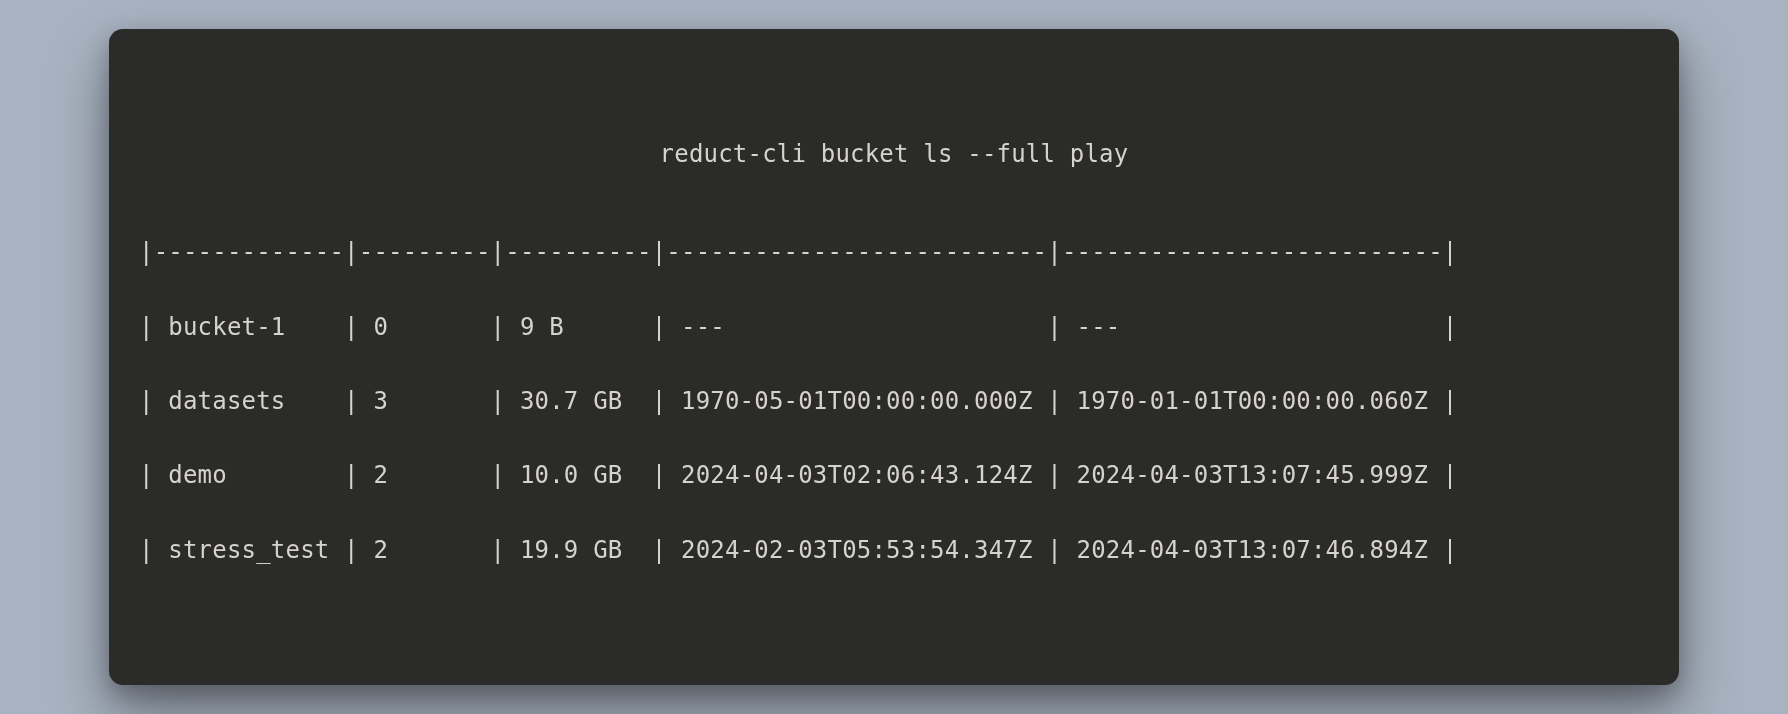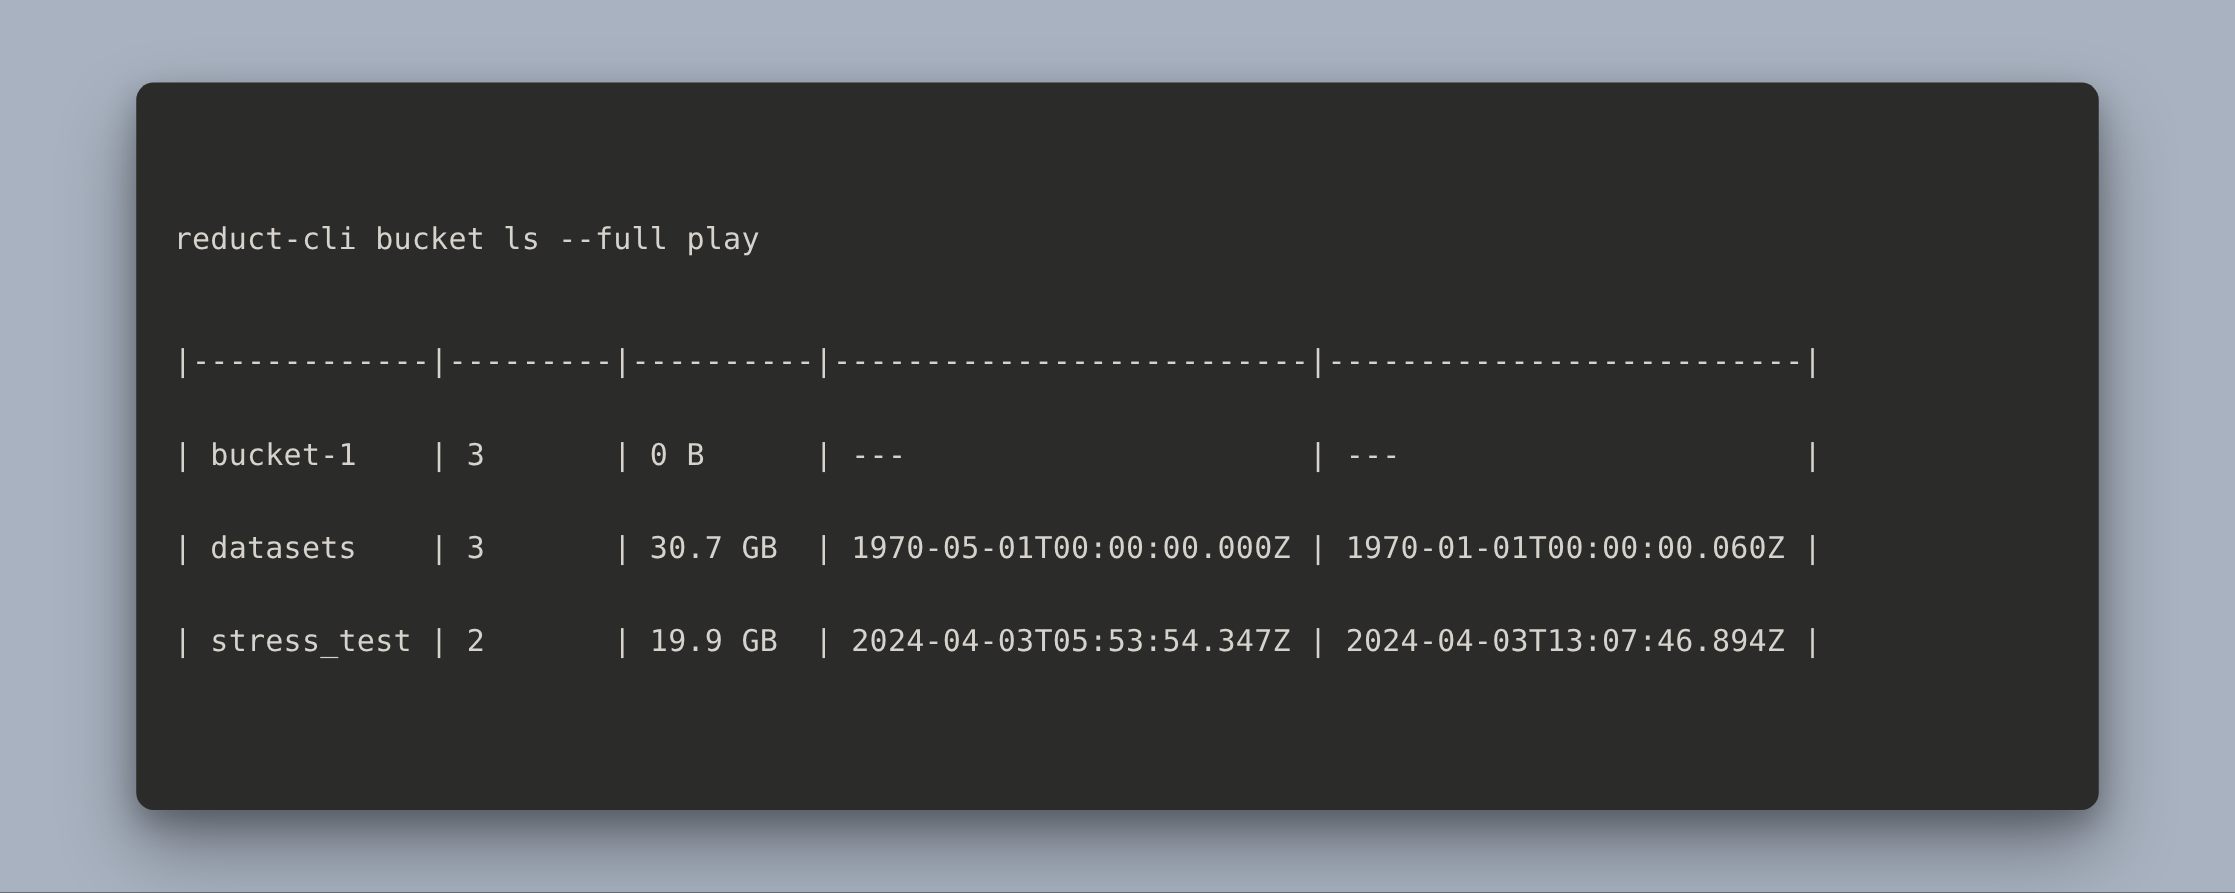--- a/index.html
+++ b/index.html
@@ -33,31 +33,33 @@
     .terminal-body {
       padding: 18px 30px 42px 30px;
       color: #d6d2cc;
       font-size: 24px;
       line-height: 1.55;
       white-space: pre;
       letter-spacing: 0.2px;
     }
     .cmd-line {
       margin-bottom: 24px;
+      text-align: center;
     }
   </style>
 </head>
 <body>
 
 <div class="terminal-window">
   <div class="titlebar">
     
     
     
   </div>
   <div class="terminal-body">
 <div class="cmd-line">reduct-cli bucket ls --full play</div>
 <div>|-------------|---------|----------|--------------------------|--------------------------|</div>
-<div>| bucket-1    | 3       | 0 B      | ---                      | ---                      |</div>
+<div>| bucket-1    | 0       | 9 B      | ---                      | ---                      |</div>
 <div>| datasets    | 3       | 30.7 GB  | 1970-05-01T00:00:00.000Z | 1970-01-01T00:00:00.060Z |</div>
-<div>| stress_test | 2       | 19.9 GB  | 2024-04-03T05:53:54.347Z | 2024-04-03T13:07:46.894Z |</div>
+<div>| demo        | 2       | 10.0 GB  | 2024-04-03T02:06:43.124Z | 2024-04-03T13:07:45.999Z |</div>
+<div>| stress_test | 2       | 19.9 GB  | 2024-02-03T05:53:54.347Z | 2024-04-03T13:07:46.894Z |</div>
   </div>
 </div>
 
 </body></html>

